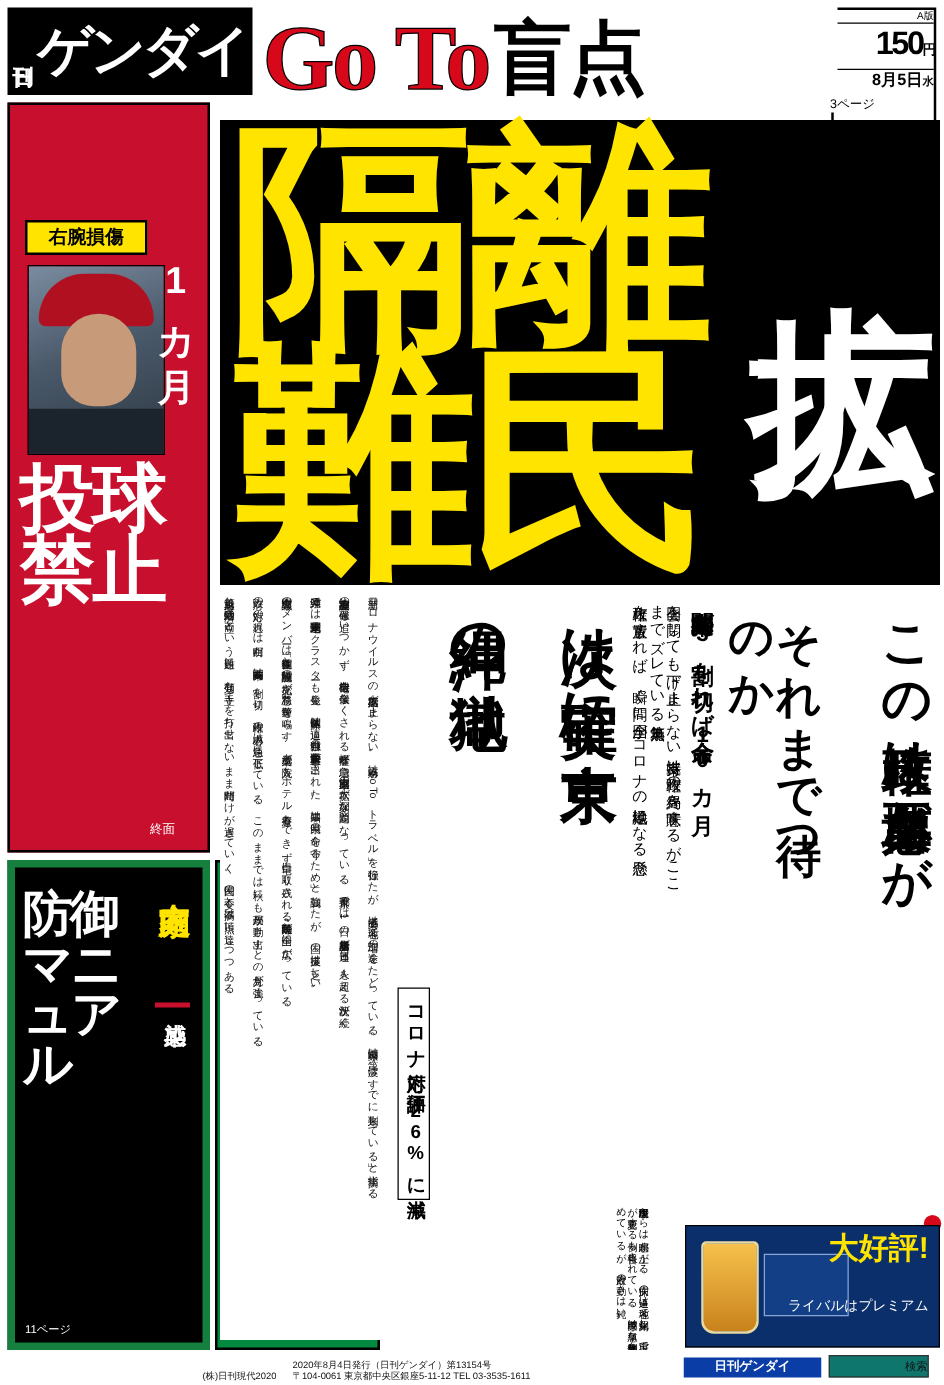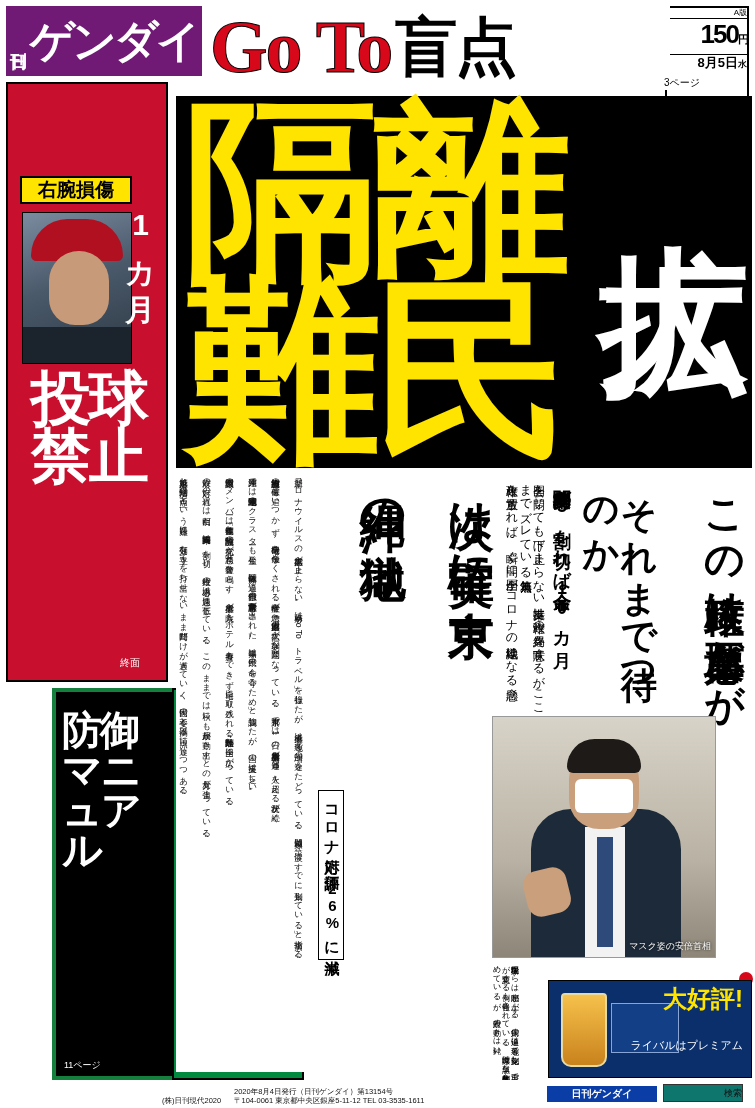--- a/index.html
+++ b/index.html
@@ -1,50 +1,50 @@
 <!DOCTYPE html>
 <html><head>
 <meta charset="utf-8">
 <style>
   html,body{margin:0;padding:0;background:#fff;}
   body{width:755px;height:1108px;font-family:"Liberation Sans","DejaVu Sans",sans-serif;overflow:hidden;}
   .page{position:relative;width:755px;height:1108px;background:#ffffff;overflow:hidden;}
   .v{writing-mode:vertical-rl;text-orientation:upright;}
   
-  .masthead{position:absolute;left:6px;top:6px;width:196px;height:70px;background:#701a75;color:#fff;display:flex;align-items:center;justify-content:center;}
+  .masthead{position:absolute;left:6px;top:6px;width:196px;height:70px;background:#000000;color:#fff;display:flex;align-items:center;justify-content:center;}
   .masthead .nikkan{font-size:17px;font-weight:bold;letter-spacing:-1px;line-height:1;padding-right:3px;}
   .masthead .gendai{font-size:44px;font-weight:bold;letter-spacing:-3px;line-height:1;}
   
   .pricebox{position:absolute;right:6px;top:6px;width:84px;height:100px;border:2px solid #000;box-sizing:border-box;text-align:right;background:#fff;}
   .pricebox .aban{font-size:8px;line-height:10px;border-bottom:1px solid #000;}
   .pricebox .yen{font-size:26px;font-weight:bold;line-height:26px;letter-spacing:-2px;padding-top:2px;}
   .pricebox .yen small{font-size:11px;}
   .pricebox .date{font-size:13px;font-weight:bold;line-height:15px;border-top:1px solid #000;margin-top:2px;}
   .pricebox .date small{font-size:9px;}
   
   .goto{position:absolute;left:210px;top:4px;width:460px;height:86px;background:#fff;display:flex;align-items:center;}
   .goto .gt{font-family:"Liberation Serif","DejaVu Serif",serif;font-weight:bold;font-size:74px;line-height:74px;color:#d8081b;letter-spacing:-2px;-webkit-text-stroke:1px #000;}
   .goto .mouten{font-size:62px;font-weight:bold;color:#000;line-height:62px;letter-spacing:-2px;margin-left:4px;}
   .pagemark{position:absolute;left:664px;top:76px;font-size:10px;color:#000;}
   
   .bigblack{position:absolute;left:176px;top:96px;width:576px;height:372px;background:#000;}
   .bigblack .yellow{position:absolute;left:8px;top:4px;color:#ffe400;font-size:196px;font-weight:bold;line-height:180px;letter-spacing:-6px;font-family:"DejaVu Sans",sans-serif;}
   .bigblack .white{position:absolute;right:6px;top:30px;color:#fff;font-size:150px;font-weight:bold;line-height:140px;letter-spacing:-4px;writing-mode:vertical-rl;text-orientation:upright;}
   
   .leftcol{position:absolute;left:6px;top:82px;width:162px;height:600px;background:#c8102e;border:2px solid #000;box-sizing:border-box;}
-  .uwan{position:absolute;left:12px;top:92px;width:112px;height:28px;background:#ffe400;border:2px solid #000;color:#000;font-size:19px;font-weight:bold;line-height:24px;text-align:center;box-sizing:border-box;}
+  .uwan{position:absolute;left:12px;top:92px;width:98px;height:28px;background:#ffe400;border:2px solid #000;color:#000;font-size:15px;font-weight:bold;line-height:24px;text-align:center;box-sizing:border-box;}
   .photo{position:absolute;left:14px;top:128px;width:108px;height:150px;background:linear-gradient(160deg,#7c8ca0 0%,#4a5a6b 45%,#2d3742 100%);border:1px solid #000;overflow:hidden;}
   .photo .cap{position:absolute;left:8px;top:6px;width:92px;height:42px;background:#b01020;border-radius:40px 40px 6px 6px;}
   .photo .face{position:absolute;left:26px;top:38px;width:60px;height:74px;background:#c79b79;border-radius:30px 30px 26px 26px;}
   .photo .shadow{position:absolute;left:0;bottom:0;width:108px;height:36px;background:#1b232c;}
   .ikkagetsu{position:absolute;right:6px;top:124px;color:#fff;font-size:30px;font-weight:bold;letter-spacing:-1px;}
-  .tokyu{position:absolute;left:8px;top:286px;width:146px;color:#fff;font-size:60px;font-weight:bold;line-height:58px;letter-spacing:-2px;text-align:center;}
+  .tokyu{position:absolute;left:8px;top:286px;width:146px;color:#fff;font-size:60px;font-weight:bold;line-height:58px;letter-spacing:-2px;text-align:left;}
   .shimen{position:absolute;left:112px;bottom:10px;font-size:10px;color:#fff;}
   
-  .lowleft{position:absolute;left:6px;top:688px;width:162px;height:392px;background:#000;border:4px solid #15803d;box-sizing:border-box;margin-left:46px;}
+  .lowleft{position:absolute;left:6px;top:688px;width:162px;height:392px;background:#000;border:6px solid #15803d;box-sizing:border-box;}
   .kateinai{position:absolute;right:8px;top:8px;width:30px;color:#ffe400;font-size:26px;font-weight:bold;line-height:28px;}
   .kansen{position:absolute;right:10px;top:108px;width:26px;background:#c8102e;color:#fff;font-size:18px;font-weight:bold;line-height:22px;text-align:center;padding:2px 1px;}
   .bougyo{position:absolute;left:6px;top:18px;width:104px;color:#fff;font-size:40px;font-weight:bold;line-height:40px;letter-spacing:-2px;}
   .pp11{position:absolute;left:8px;bottom:4px;font-size:9px;color:#fff;}
   
   .koukou{position:absolute;left:172px;top:688px;width:132px;height:392px;background:#00893f;border:2px solid #000;box-sizing:border-box;}
   .koukou .kline{position:absolute;right:6px;top:8px;color:#fff;font-size:15px;font-weight:bold;line-height:17px;}
   .koukou .kline2{position:absolute;right:46px;top:8px;color:#fff;font-size:15px;font-weight:bold;line-height:17px;}
   .koshien{position:absolute;left:8px;top:14px;width:74px;color:#ffe400;font-size:35px;font-weight:bold;line-height:36px;letter-spacing:-1px;}
   .pp5{position:absolute;left:8px;bottom:4px;font-size:9px;color:#fff;}
@@ -168,30 +168,20 @@
   <div class="koronataiou v">コロナ対応 評価 26%に半減</div>
 
   <div class="rightlead">
     <div class="r1 v">この政権は自壊必至だが</div>
     <div class="r2 v">それまで待つのか</div>
     <div class="r3 v">内閣支持率が3割を切れば余命10カ月</div>
     <div class="r4 v">国会を閉じても下げ止まらない支持率は政権の終局を意味するがここまでズレている無為無策</div>
     <div class="r5 v">政権を放置すれば、瞬く間に全国がコロナの地獄絵になる懸念</div>
   </div>
 
-  <div class="abe">
-    <div class="suit"></div>
-    <div class="shirt"></div>
-    <div class="tie"></div>
-    <div class="head"></div>
-    <div class="hair"></div>
-    <div class="mask"></div>
-    <div class="hand"></div>
-    <div class="cap">マスク姿の安倍首相</div>
-  </div>
 
   <div class="brtext">
     <div class="tcol" style="height:118px">医療現場からは悲鳴が上がる。病床の逼迫は各地で深刻化し、自宅で容体が急変する例も報告されている。専門家は早急な体制整備を求めているが、政府の動きは鈍い。</div>
   </div>
 
   <div class="adknob"></div>
   <div class="ad">
     <div class="glass"></div>
     <div class="brand"></div>
     <div class="title">大好評!</div>

